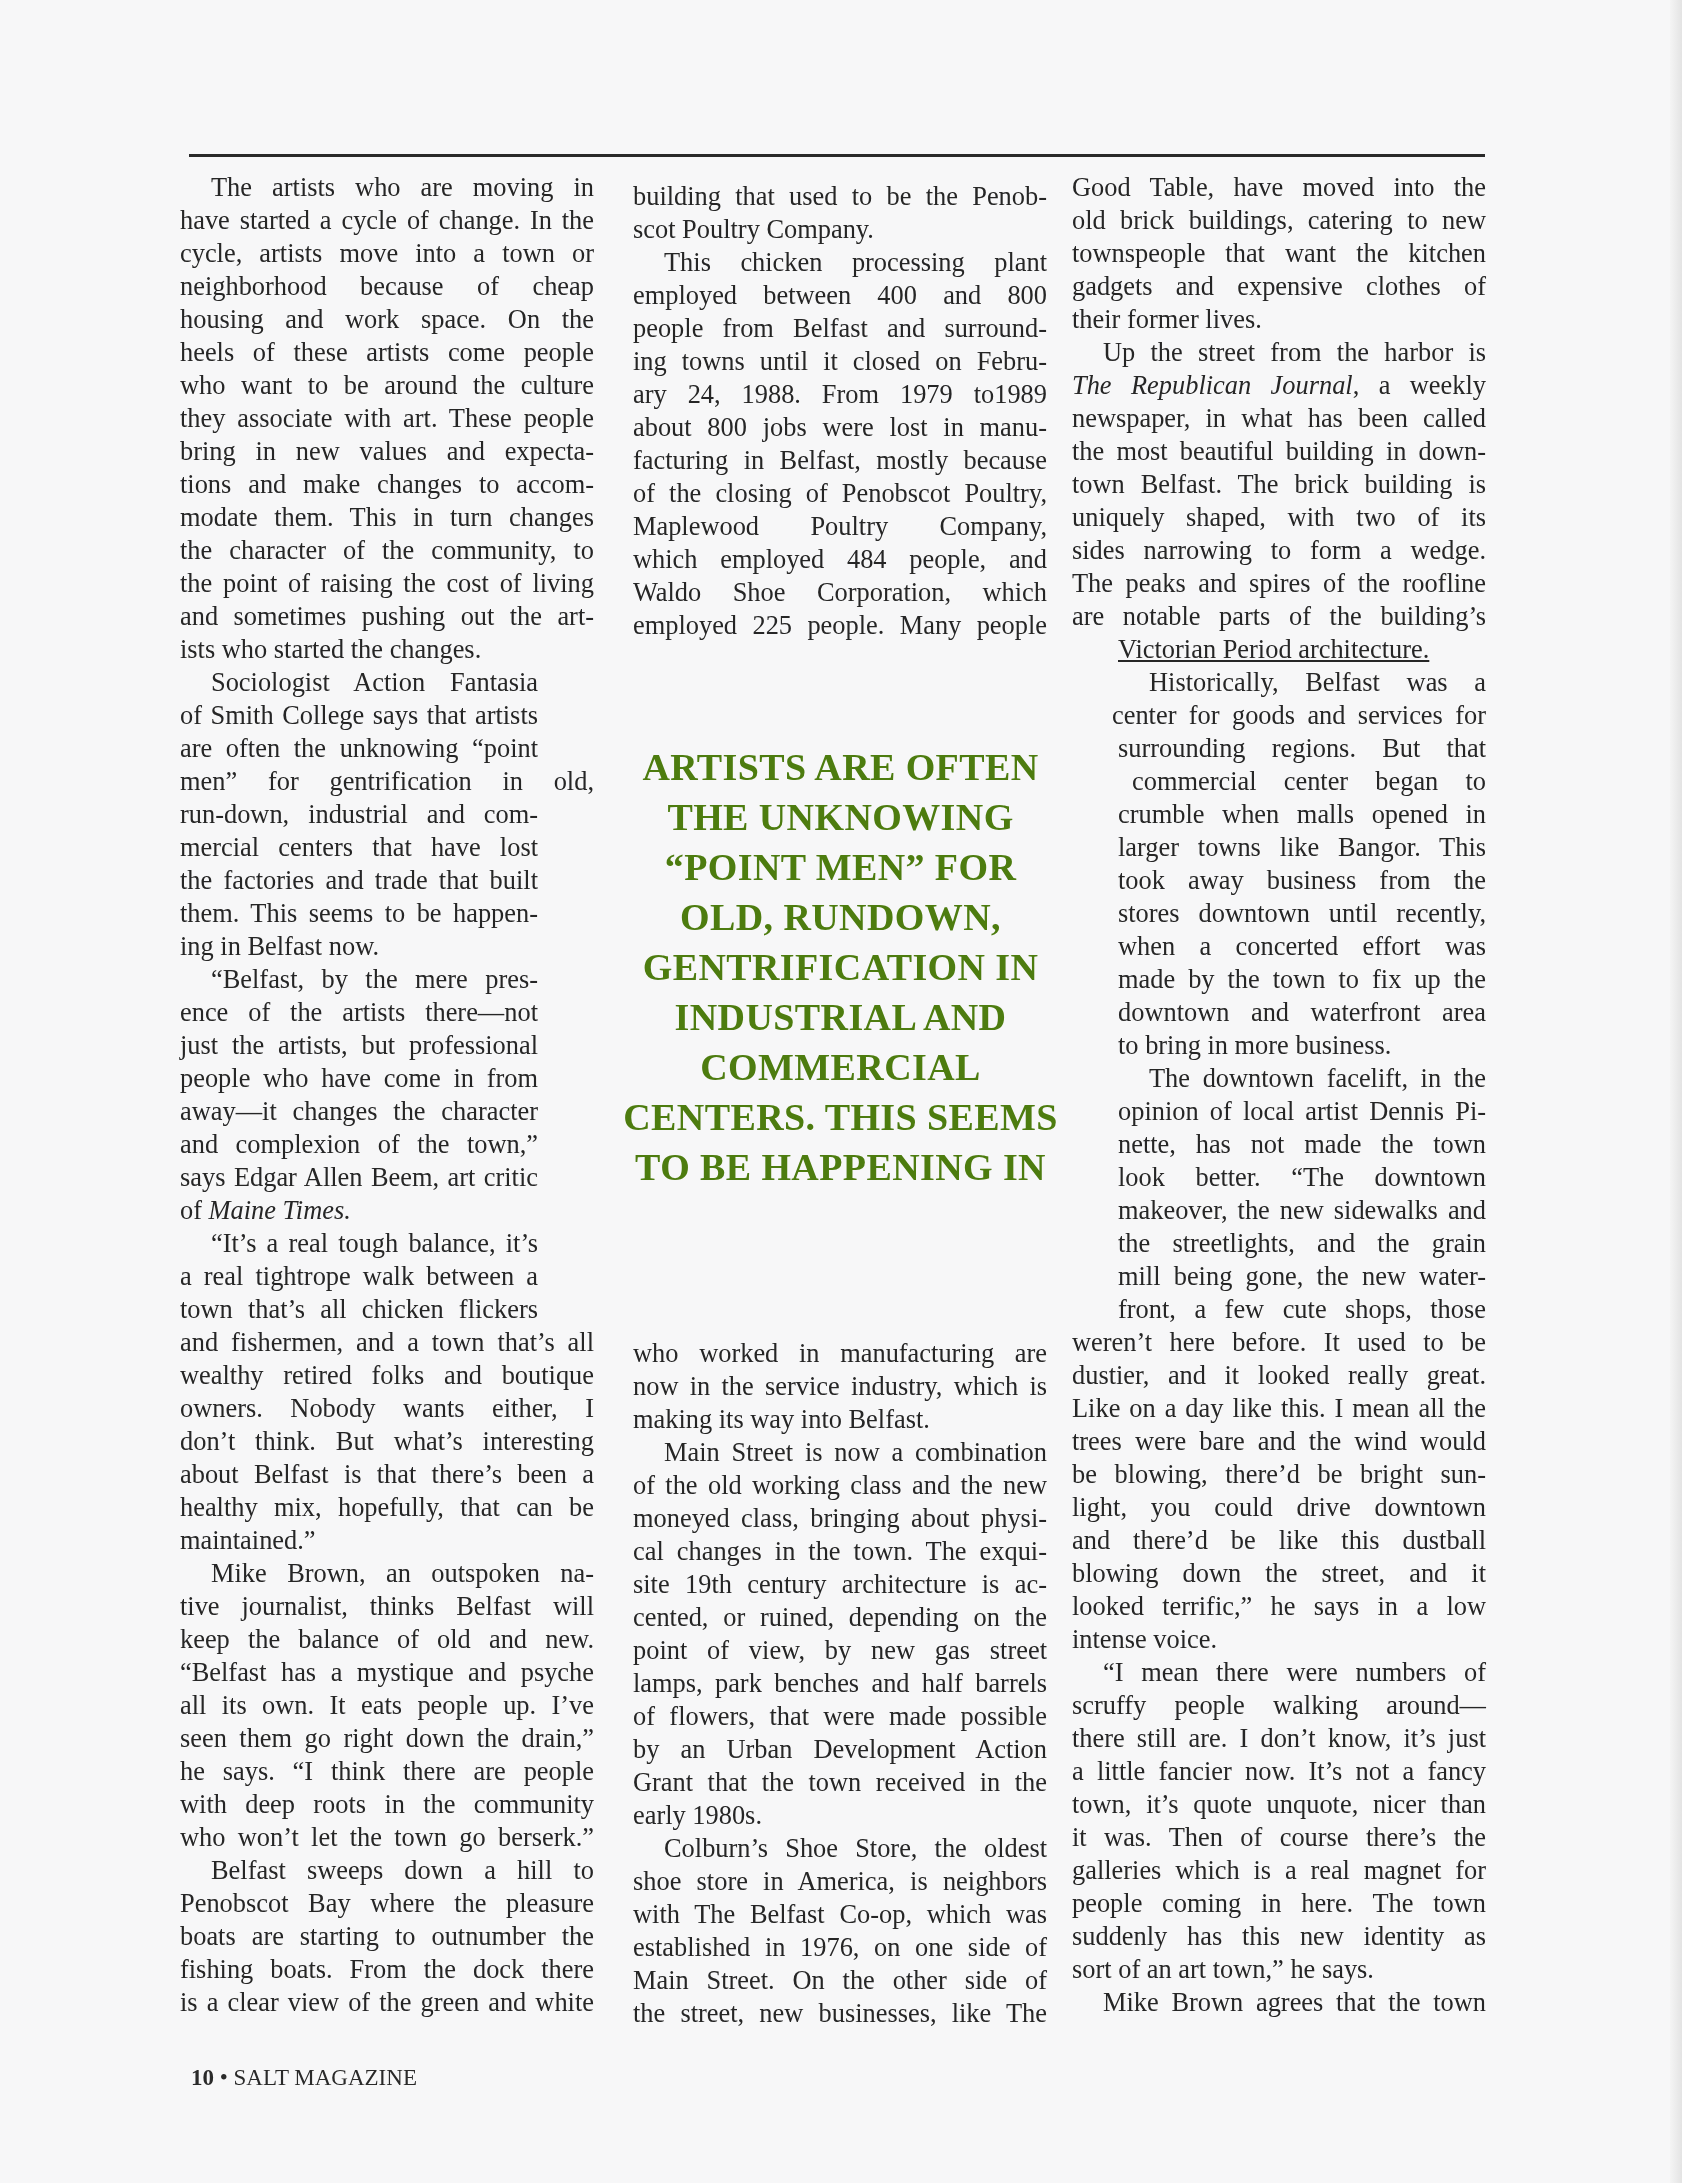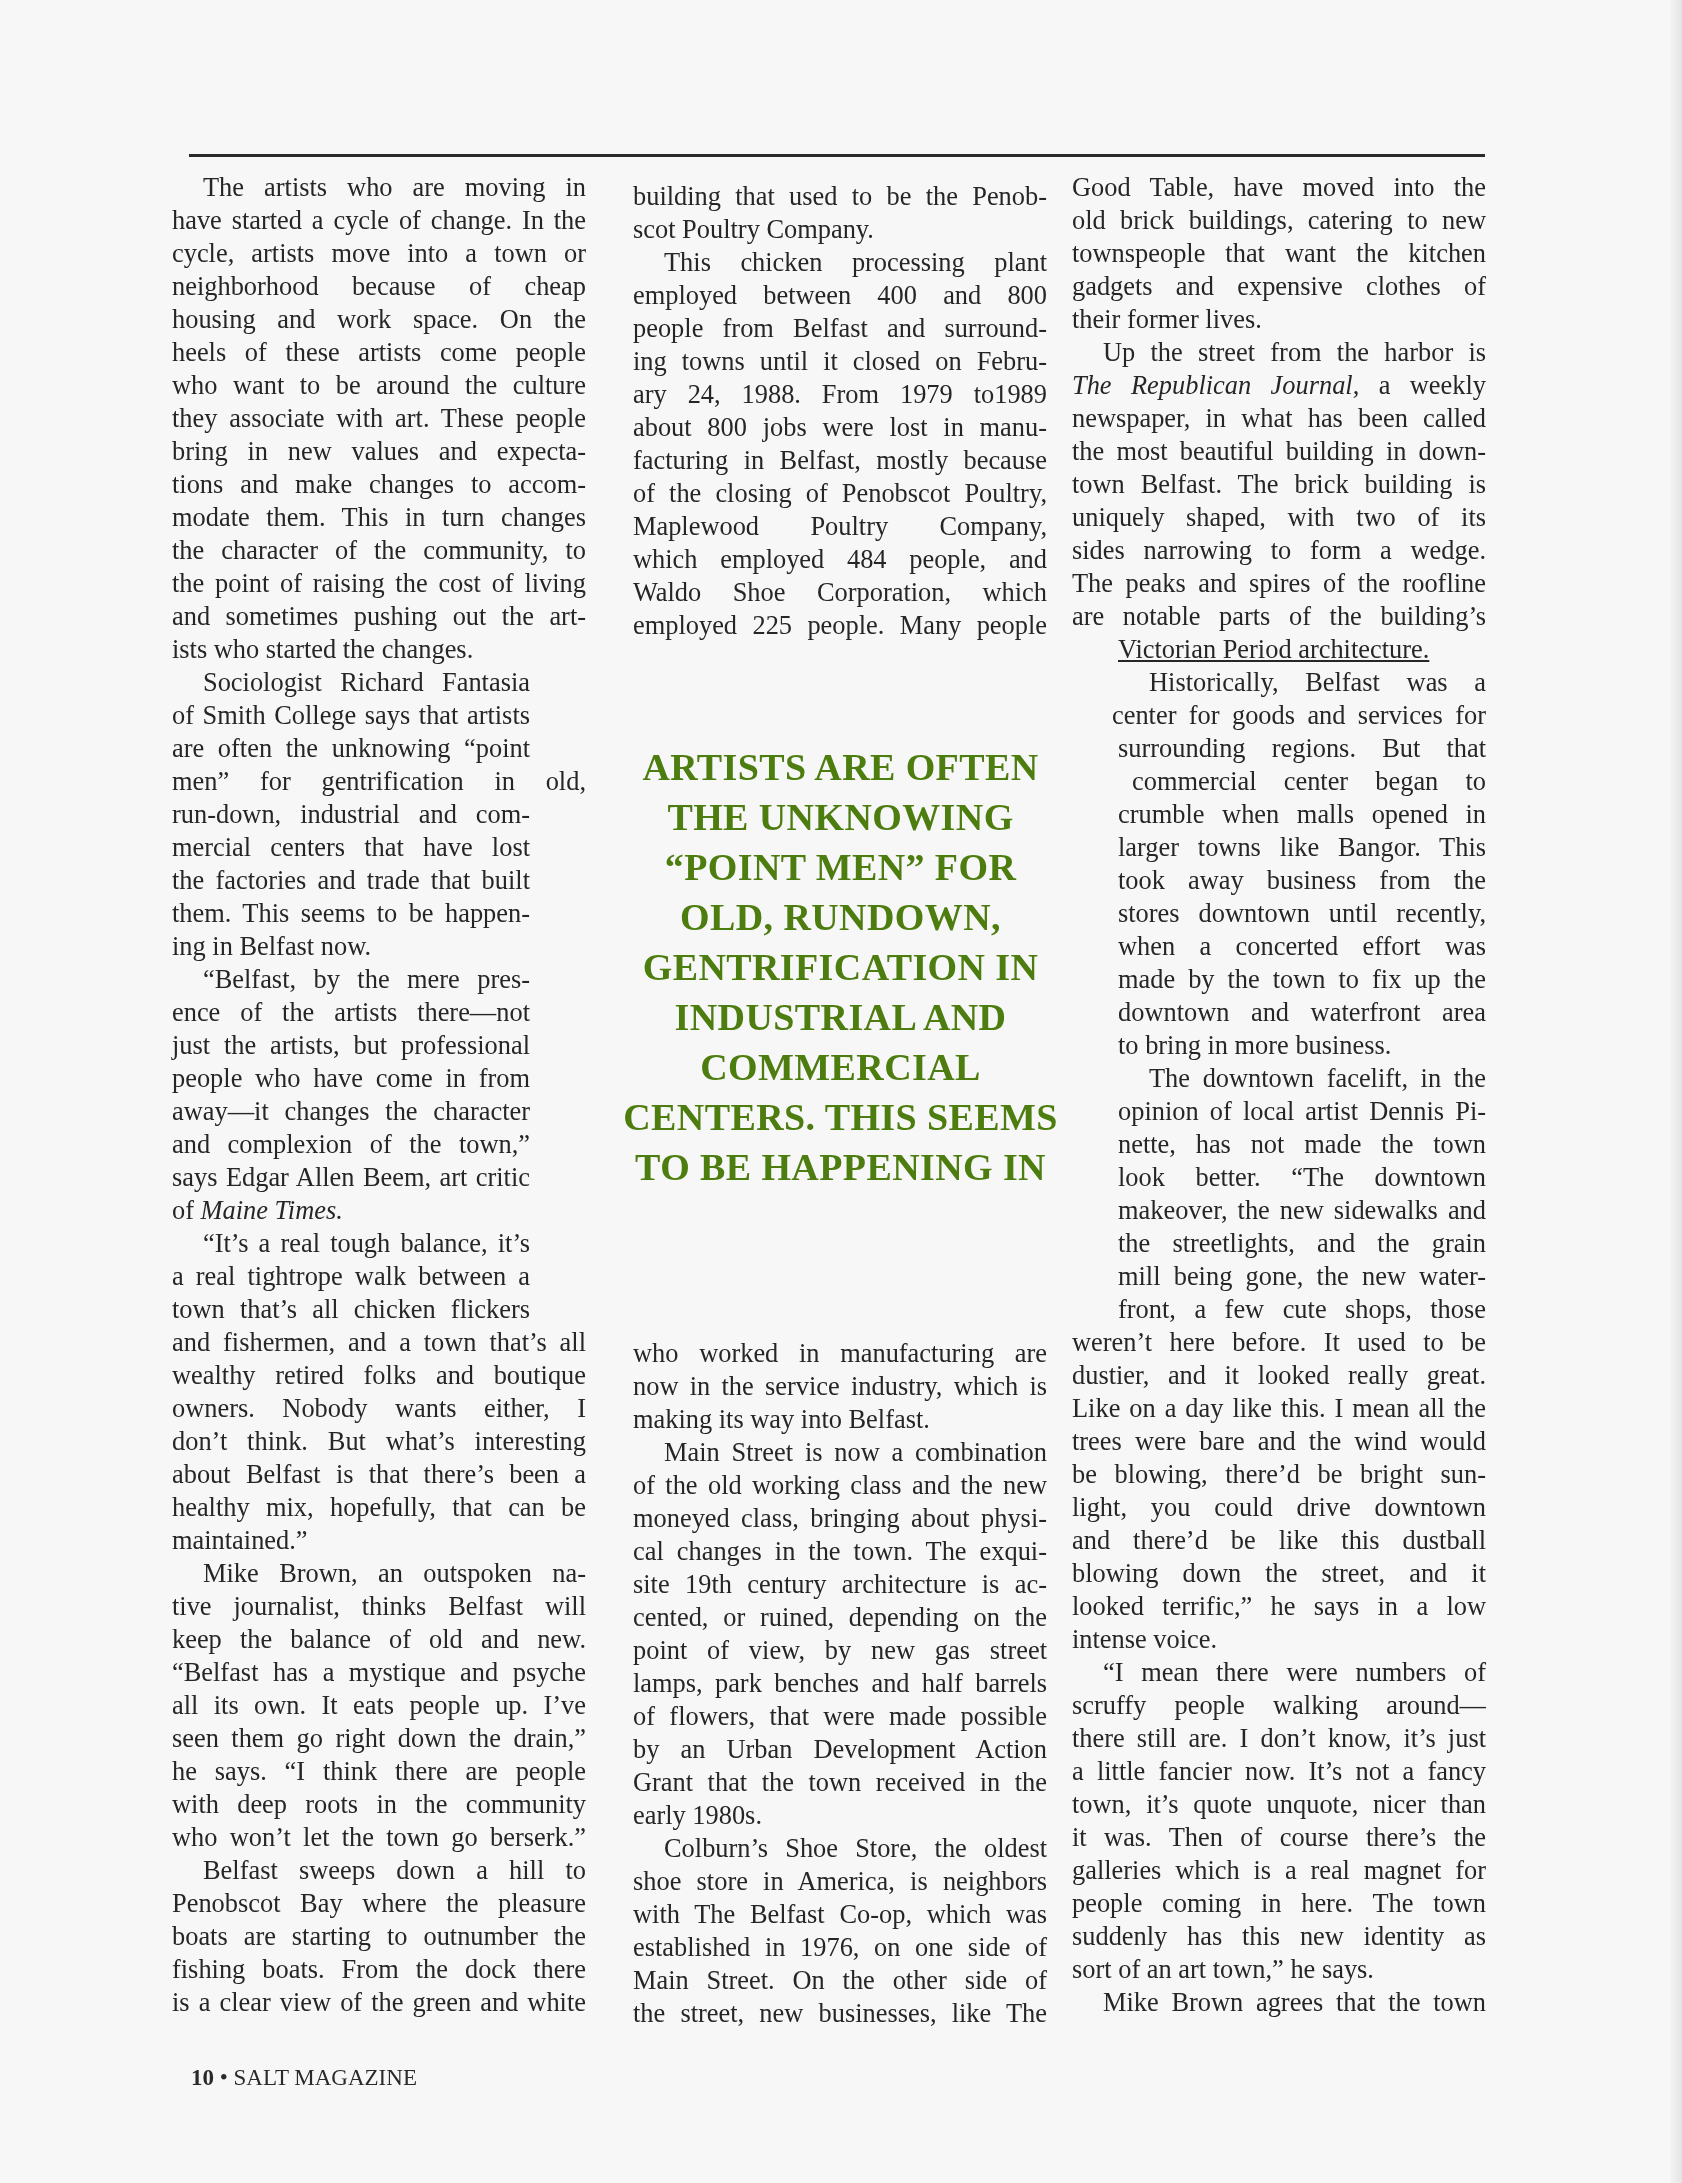--- a/index.html
+++ b/index.html
@@ -36,37 +36,37 @@
     position: absolute; left: 191px; top: 2065px; font-size: 23px; color: #2a2a2a;
   }
   .folio .num { font-weight: bold; }
 </style>
 </head>
 <body>
 
 <div class="page-edge"></div>
 <div class="top-rule"></div>
 
-<div class="col" id="col0" style="left:172px; top:171px;">
+<div class="col" id="col0" style="left:180px; top:171px;">
     <div class="line indent">The artists who are moving in</div>
     <div class="line">have started a cycle of change. In the</div>
     <div class="line">cycle, artists move into a town or</div>
     <div class="line">neighborhood because of cheap</div>
     <div class="line">housing and work space. On the</div>
     <div class="line">heels of these artists come people</div>
     <div class="line">who want to be around the culture</div>
     <div class="line">they associate with art. These people</div>
     <div class="line">bring in new values and expecta-</div>
     <div class="line">tions and make changes to accom-</div>
     <div class="line">modate them.  This in turn changes</div>
     <div class="line">the  character of the community, to</div>
     <div class="line">the point of raising the cost of living</div>
     <div class="line">and sometimes pushing out the art-</div>
     <div class="line last">ists who started the changes.</div>
-    <div class="line indent" style="margin-right: 56px;">Sociologist Richard Fantasia</div>
+    <div class="line indent" style="margin-right: 56px;">Sociologist Action Fantasia</div>
     <div class="line" style="margin-right: 56px;">of Smith College says that artists</div>
     <div class="line" style="margin-right: 56px;">are often the unknowing “point</div>
     <div class="line" style="">men” for gentrification in old,</div>
     <div class="line" style="margin-right: 56px;">run-down, industrial and com-</div>
     <div class="line" style="margin-right: 56px;">mercial centers that have lost</div>
     <div class="line" style="margin-right: 56px;">the factories and trade that built</div>
     <div class="line" style="margin-right: 56px;">them.  This seems to be happen-</div>
     <div class="line last" style="margin-right: 56px;">ing in Belfast now.</div>
     <div class="line indent" style="margin-right: 56px;">“Belfast, by the mere pres-</div>
     <div class="line" style="margin-right: 56px;">ence of the artists there—not</div>

